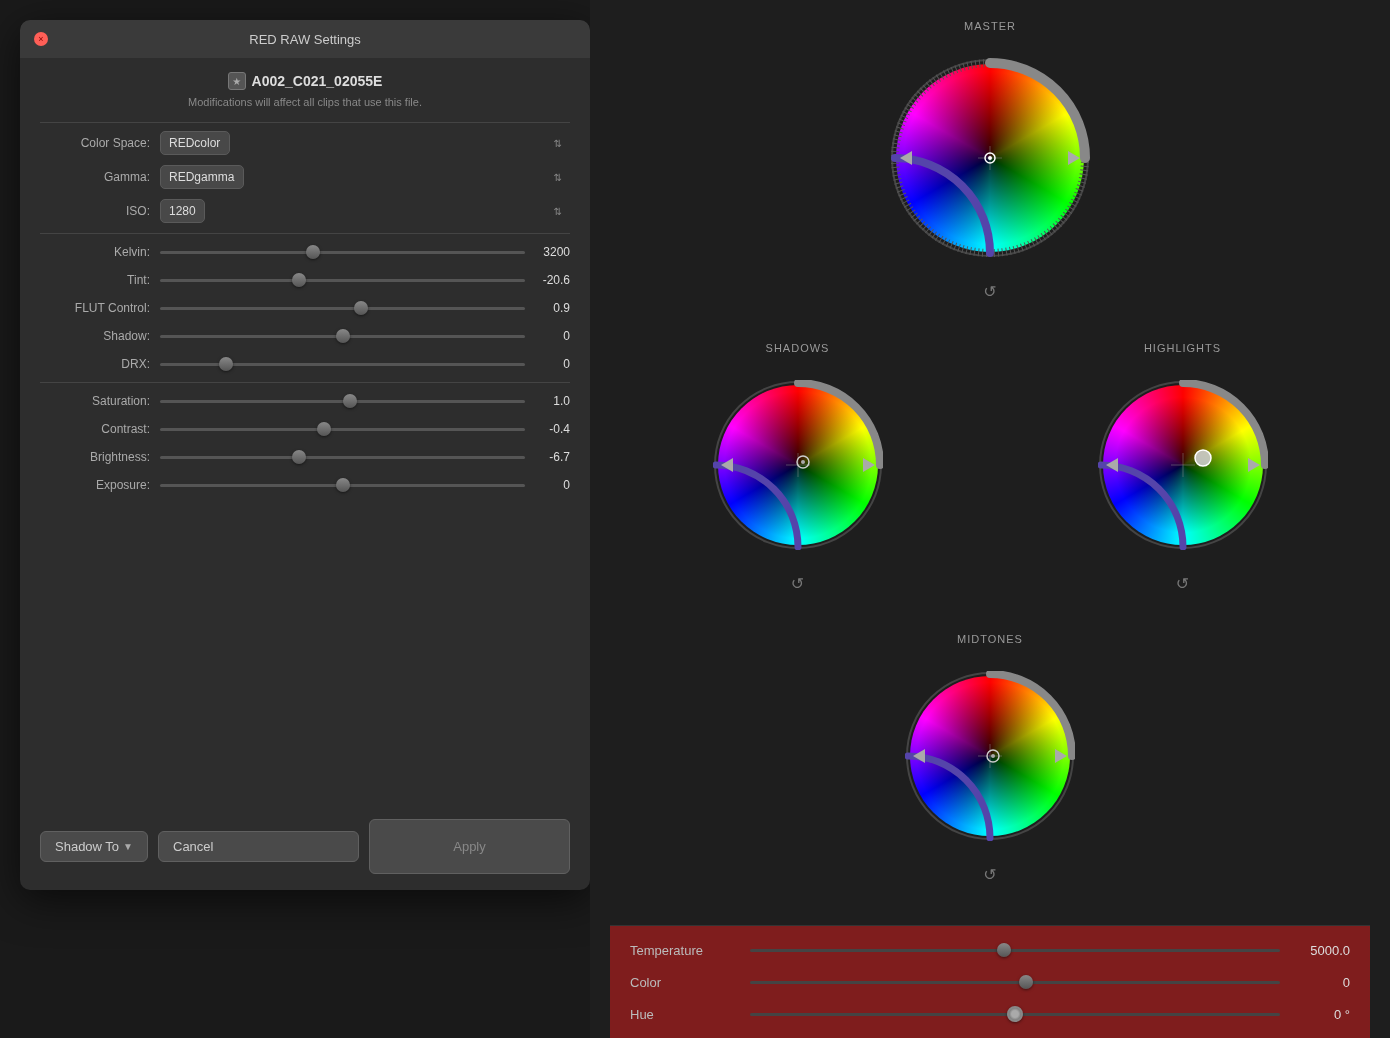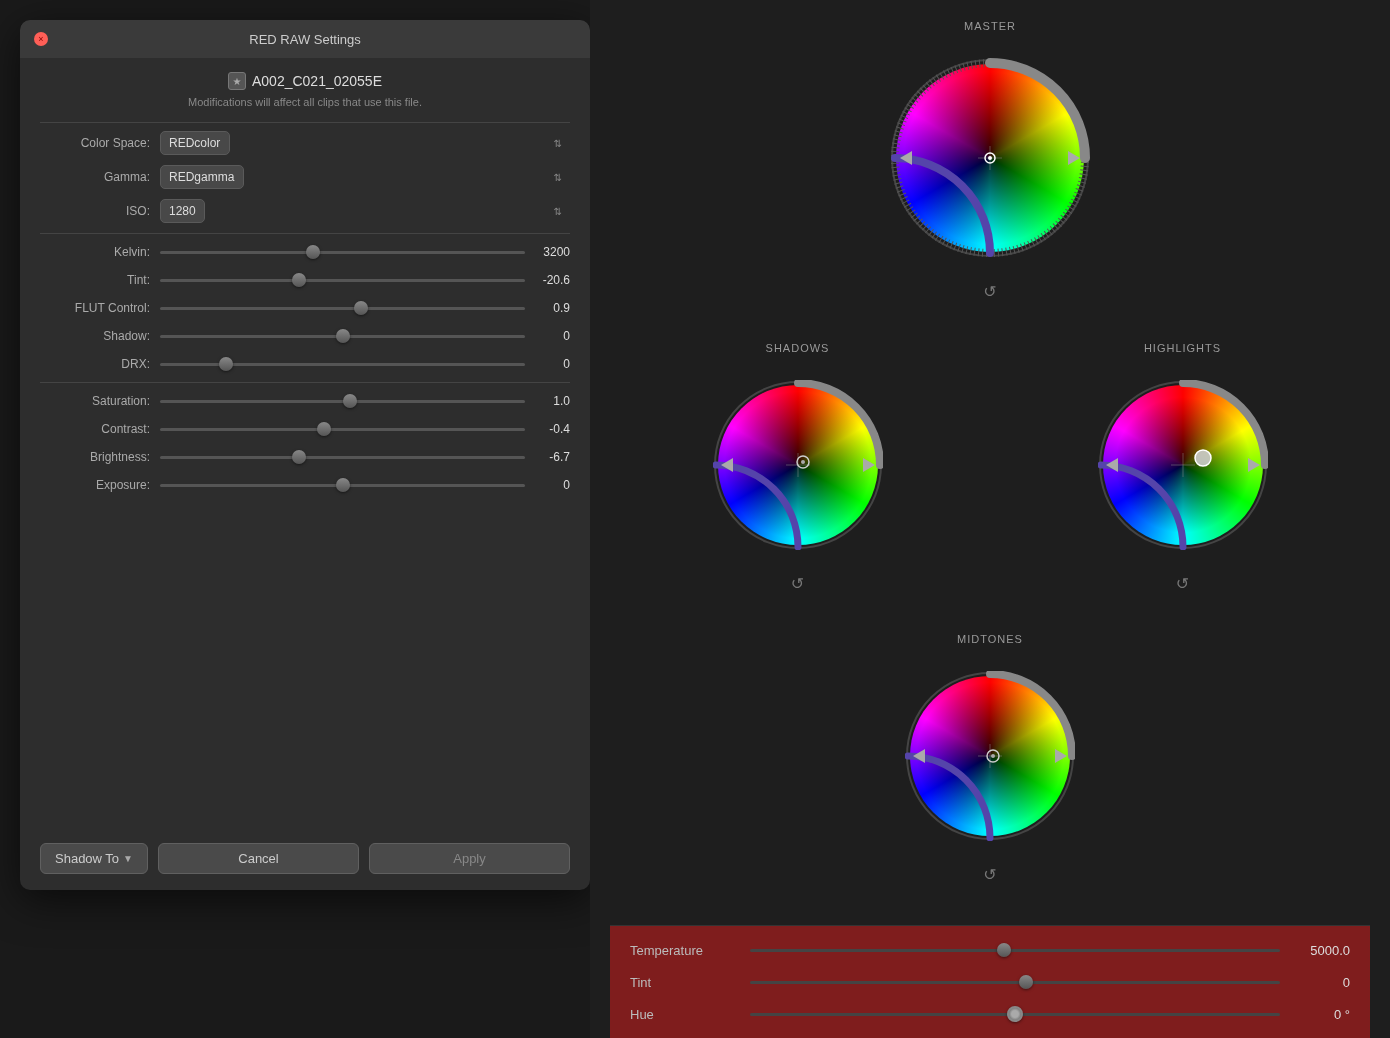--- a/index.html
+++ b/index.html
@@ -74,21 +74,21 @@
       border-radius: 3px;
       display: flex;
       align-items: center;
       justify-content: center;
       font-size: 10px;
       color: #aaa;
     }
     .file-name {
       color: #ddd;
       font-size: 14px;
-      font-weight: 400;
+      font-weight: 700;
     }
     .file-note {
       color: #888;
       font-size: 11px;
       text-align: center;
       margin-bottom: 14px;
     }
 
     .divider {
       height: 1px;
@@ -208,29 +208,29 @@
     }
     .cancel-btn {
       flex: 1;
       background: #4a4a4a;
       border: 1px solid #606060;
       color: #ccc;
       font-size: 13px;
       padding: 7px 14px;
       border-radius: 6px;
       cursor: pointer;
-      text-align: center;
+      text-align: left;
     }
     .apply-btn {
       flex: 1;
       background: #4a4a4a;
       border: 1px solid #606060;
       color: #888;
       font-size: 13px;
-      padding: 7px 14px;
+      padding: 19px 14px;
       border-radius: 6px;
       cursor: not-allowed;
       text-align: center;
     }
 
     
     .right-panel {
       flex: 1;
       background: #1e1e1e;
       display: flex;
@@ -618,21 +618,21 @@
       <span class="bottom-slider-label">Temperature</span>
       <div class="bottom-slider-track-wrapper">
         <div class="bottom-slider-track">
           <div class="bottom-slider-thumb" style="left: 48%"></div>
         </div>
       </div>
       <span class="bottom-slider-value">5000.0</span>
     </div>
 
     <div class="bottom-slider-row">
-      <span class="bottom-slider-label">Tint</span>
+      <span class="bottom-slider-label">Color</span>
       <div class="bottom-slider-track-wrapper">
         <div class="bottom-slider-track">
           <div class="bottom-slider-thumb" style="left: 52%"></div>
         </div>
       </div>
       <span class="bottom-slider-value">0</span>
     </div>
 
     <div class="bottom-slider-row">
       <span class="bottom-slider-label">Hue</span>

